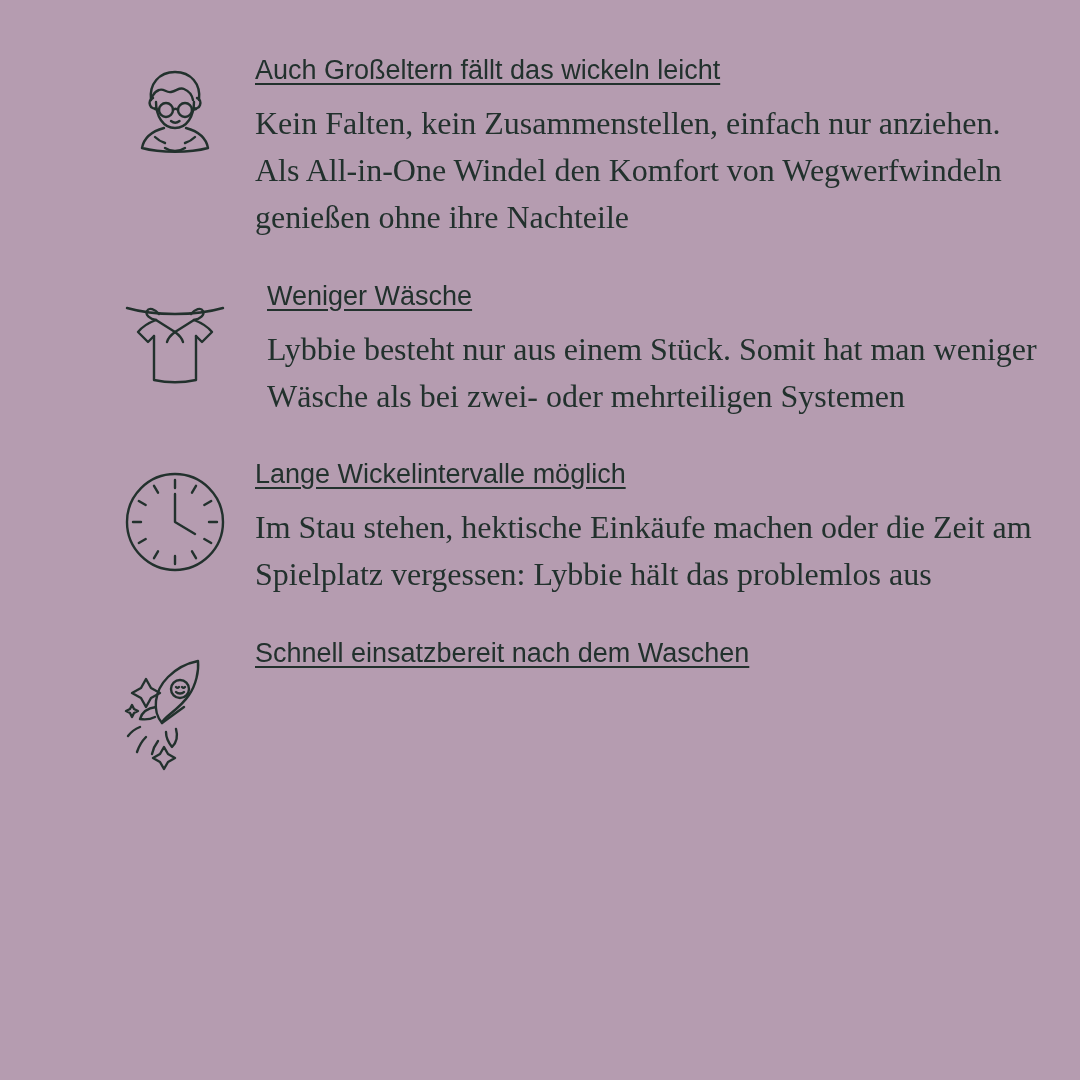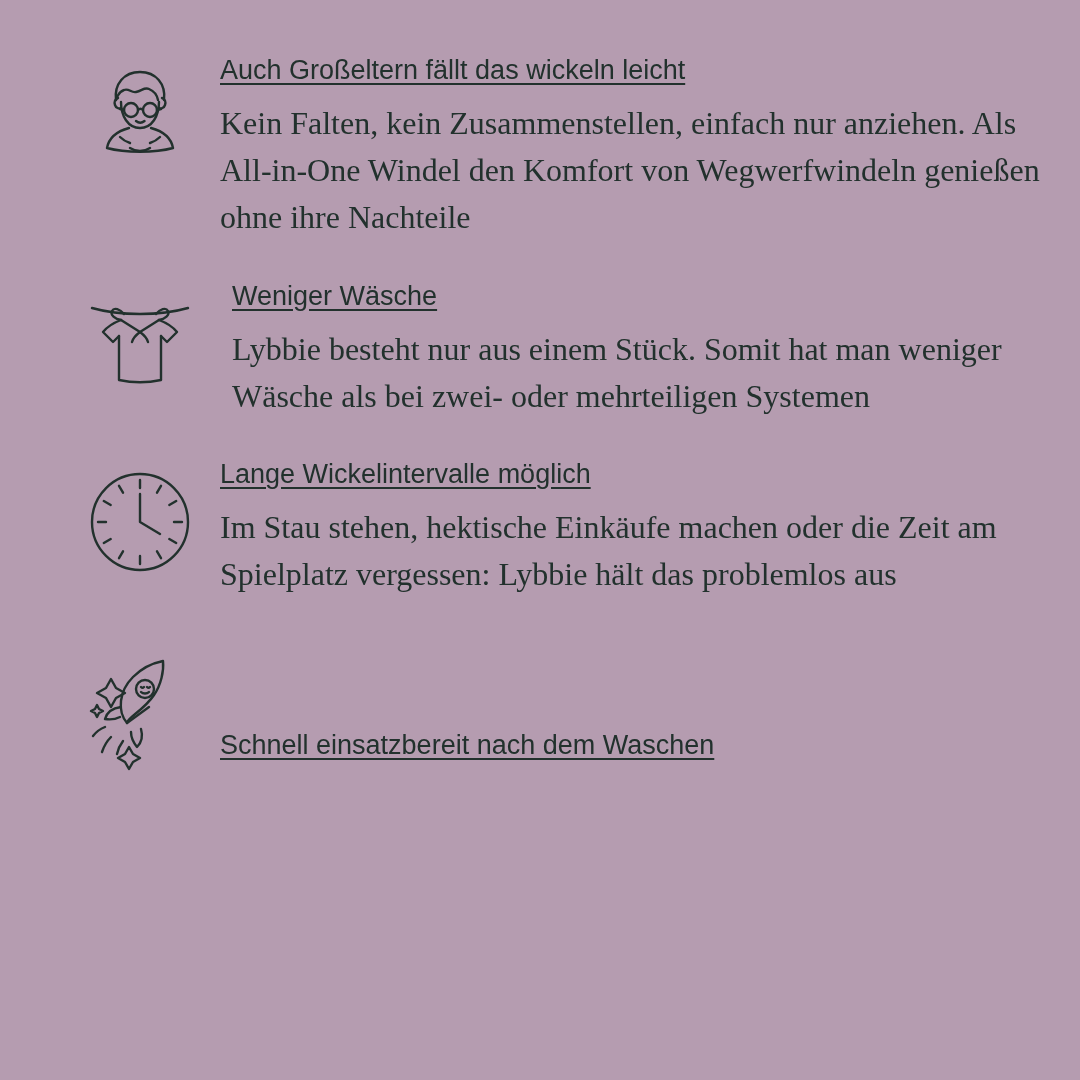--- a/index.html
+++ b/index.html
@@ -26,20 +26,21 @@
     line-height: 1;
     color: #1c2e2a;
     text-align: center;
     padding-top: 72px;
     letter-spacing: 0.5px;
     font-weight: 400;
   }
   .features {
     margin-top: 52px;
     padding: 0 40px 0 60px;
+    margin-left: 35px;
   }
   .feature {
     display: flex;
     align-items: flex-start;
     margin-bottom: 36px;
   }
   .feature-icon {
     flex: 0 0 160px;
     width: 160px;
     display: flex;
@@ -69,21 +70,21 @@
     font-family: Liberation Serif, serif;
   }
   
   .f1 .feature-icon { padding-top: 4px; }
   .f2 .feature-icon { padding-top: 8px; }
   .f3 .feature-icon { padding-top: 6px; }
   .f4 .feature-icon { padding-top: 10px; }
   .f1 { margin-top: 6px; }
   .f2 { margin-top: 30px; gap: 12px; }
   .f3 { margin-top: 34px; }
-  .f4 { margin-top: 34px; align-items: flex-end; }
+  .f4 { margin-top: 34px; }
   svg { display: block; }
 </style>
 </head>
 <body>
 
 <div class="page">
 
 
   <div class="features">
 

